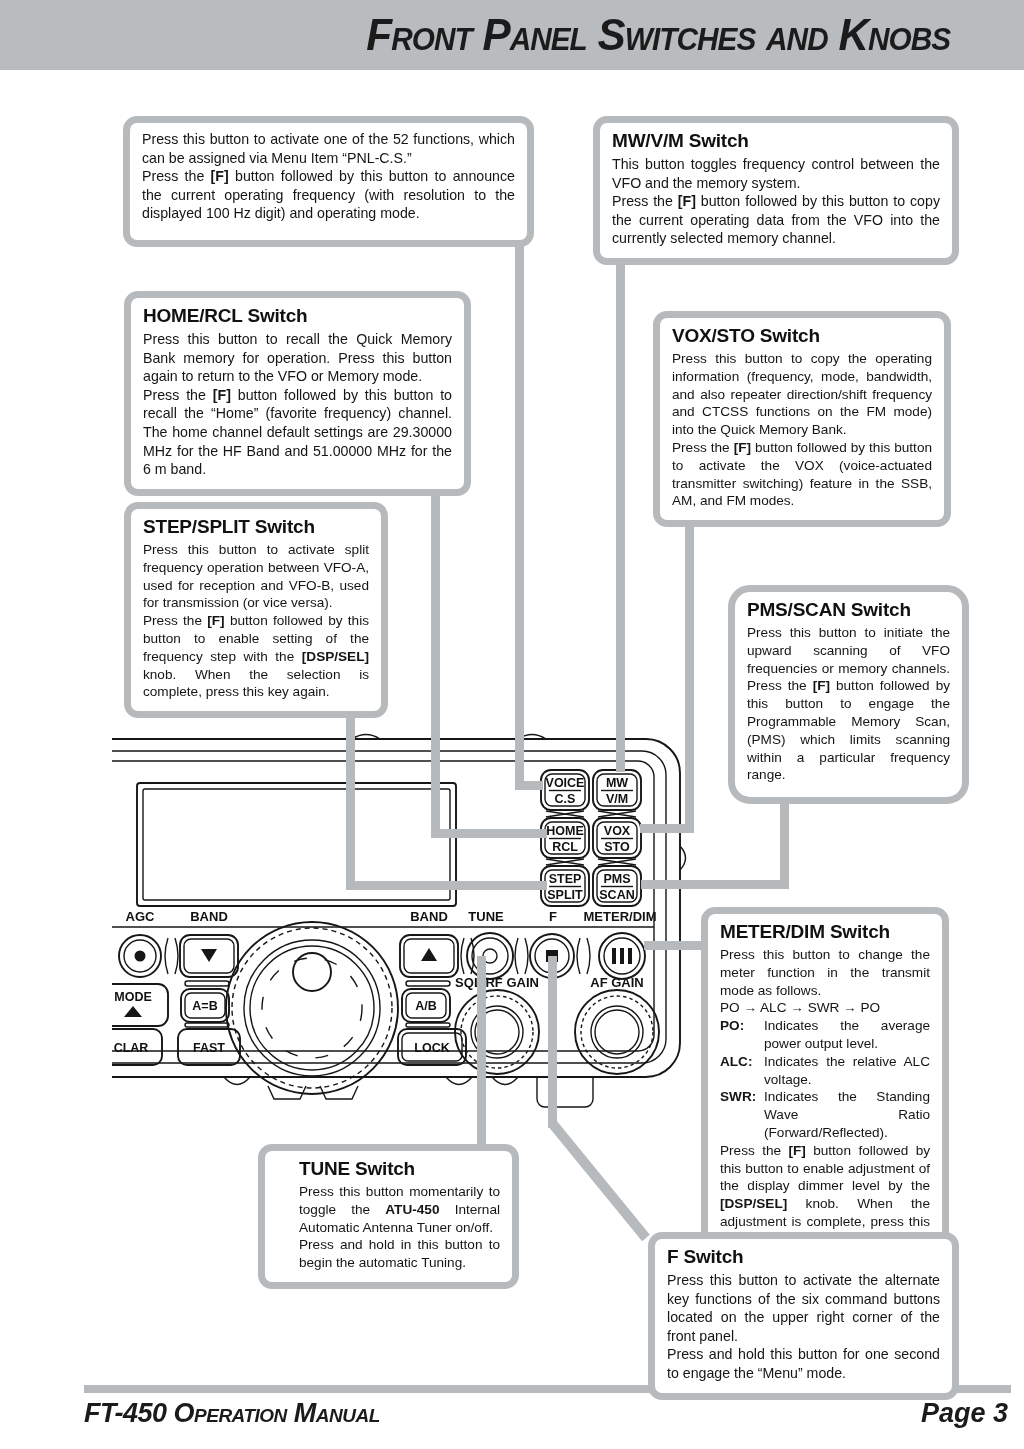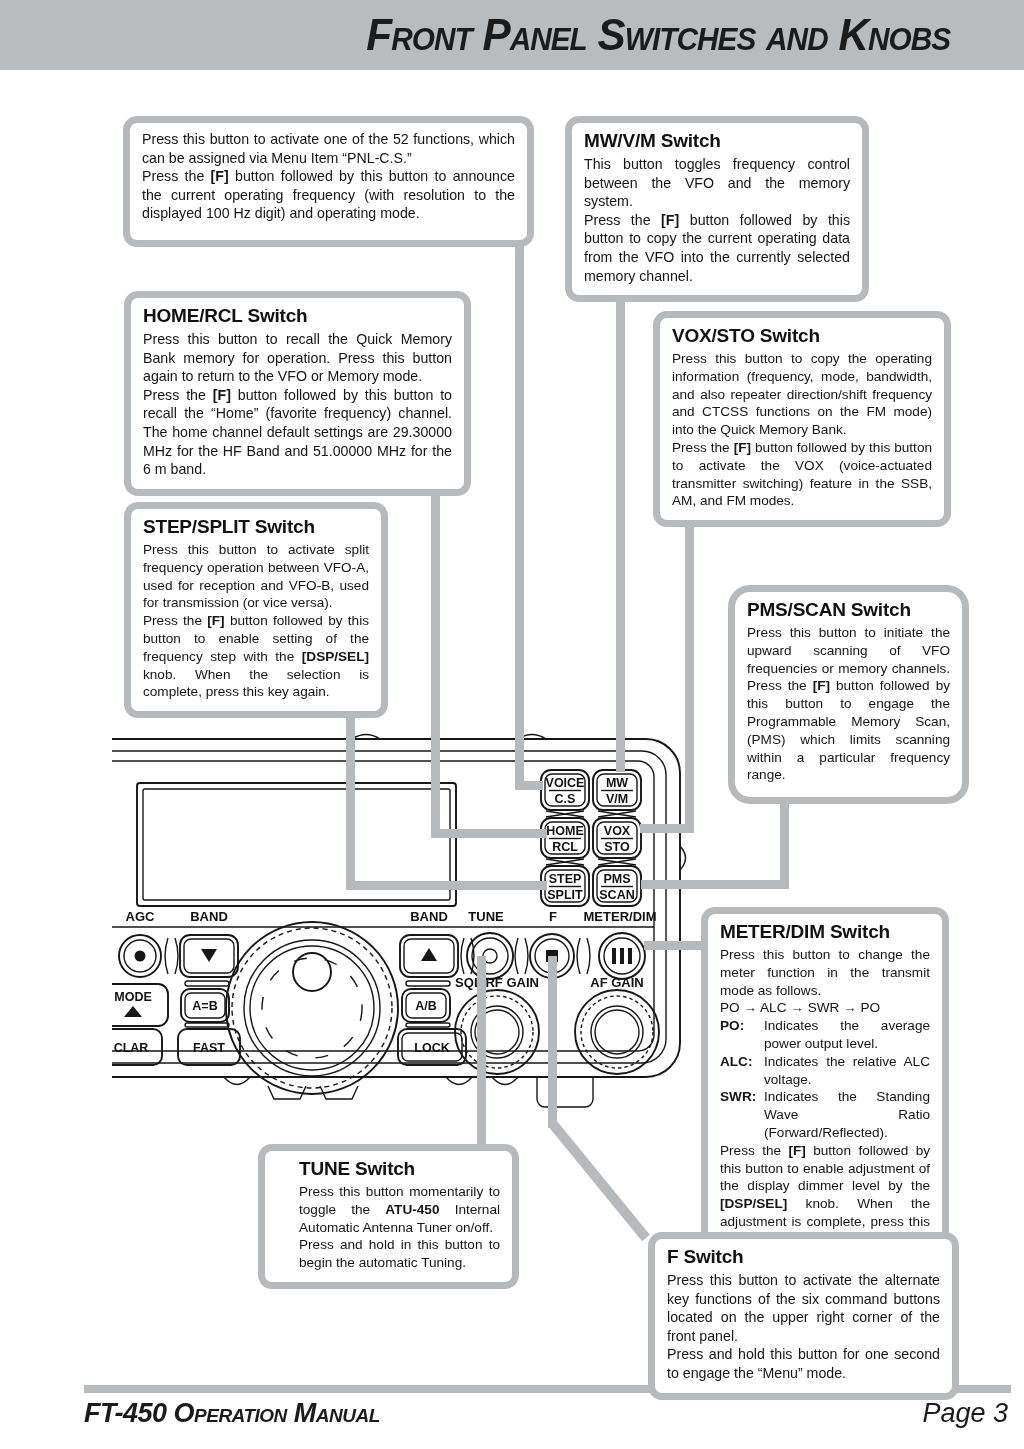--- a/index.html
+++ b/index.html
@@ -51,21 +51,21 @@
     position:absolute;left:84px;top:1385px;width:927px;height:8px;
     background:#b7babc;z-index:2;
   }
   .footer-left{
     position:absolute;left:84px;top:1398px;z-index:2;
     font-style:italic;font-weight:bold;font-variant:small-caps;
     font-size:27px;color:#1b1b1b;letter-spacing:-.5px;
   }
   .footer-right{
     position:absolute;right:16px;top:1398px;z-index:2;
-    font-style:italic;font-weight:normal;font-size:27px;color:#1b1b1b;
+    font-style:italic;font-weight:bold;font-size:27px;color:#1b1b1b;
   }
   
   svg.art{position:absolute;left:0;top:0;z-index:1;}
   svg.art .ln{fill:none;stroke:#161616;stroke-width:1.9;}
   svg.art .ln2{fill:none;stroke:#161616;stroke-width:1.4;}
   svg.art .fillk{fill:#161616;stroke:none;}
   svg.art text{
     font-family:"Liberation Sans", sans-serif;font-weight:bold;
     fill:#111;
   }
@@ -279,21 +279,21 @@
     <rect class="conn" x="548" y="956" width="9" height="172"></rect>
     <line x1="552" y1="1123" x2="646" y2="1238" stroke="#b7babc" stroke-width="10"></line>
   </g>
 </svg>
 
 <div class="callout" style="left:123px;top:116px;width:411px;min-height:131px;">
   <p><span>Press this button to activate one of the 52 functions, which can be assigned via Menu Item “PNL-C.S.”</span></p>
   <p><span>Press the </span><b>[F]</b><span> button followed by this button to announce the current operating frequency (with resolution to the displayed 100 Hz digit) and operating mode.</span></p>
 </div>
 
-<div class="callout" style="left:565px;top:116px;width:304px;min-height:127px;">
+<div class="callout" style="left:593px;top:116px;width:366px;min-height:127px;">
   <h3>MW/V/M Switch</h3>
   <p><span>This button toggles frequency control between the VFO and the memory system.</span></p>
   <p><span>Press the </span><b>[F]</b><span> button followed by this button to copy the current operating data from the VFO into the currently selected memory channel.</span></p>
 </div>
 
 <div class="callout" style="left:124px;top:291px;width:347px;min-height:169px;">
   <h3>HOME/RCL Switch</h3>
   <p><span>Press this button to recall the Quick Memory Bank memory for operation. Press this button again to return to the VFO or Memory mode.</span></p>
   <p><span>Press the </span><b>[F]</b><span> button followed by this button to recall the “Home” (favorite frequency) channel. The home channel default settings are 29.30000 MHz for the HF Band and 51.00000 MHz for the 6 m band.</span></p>
 </div>

